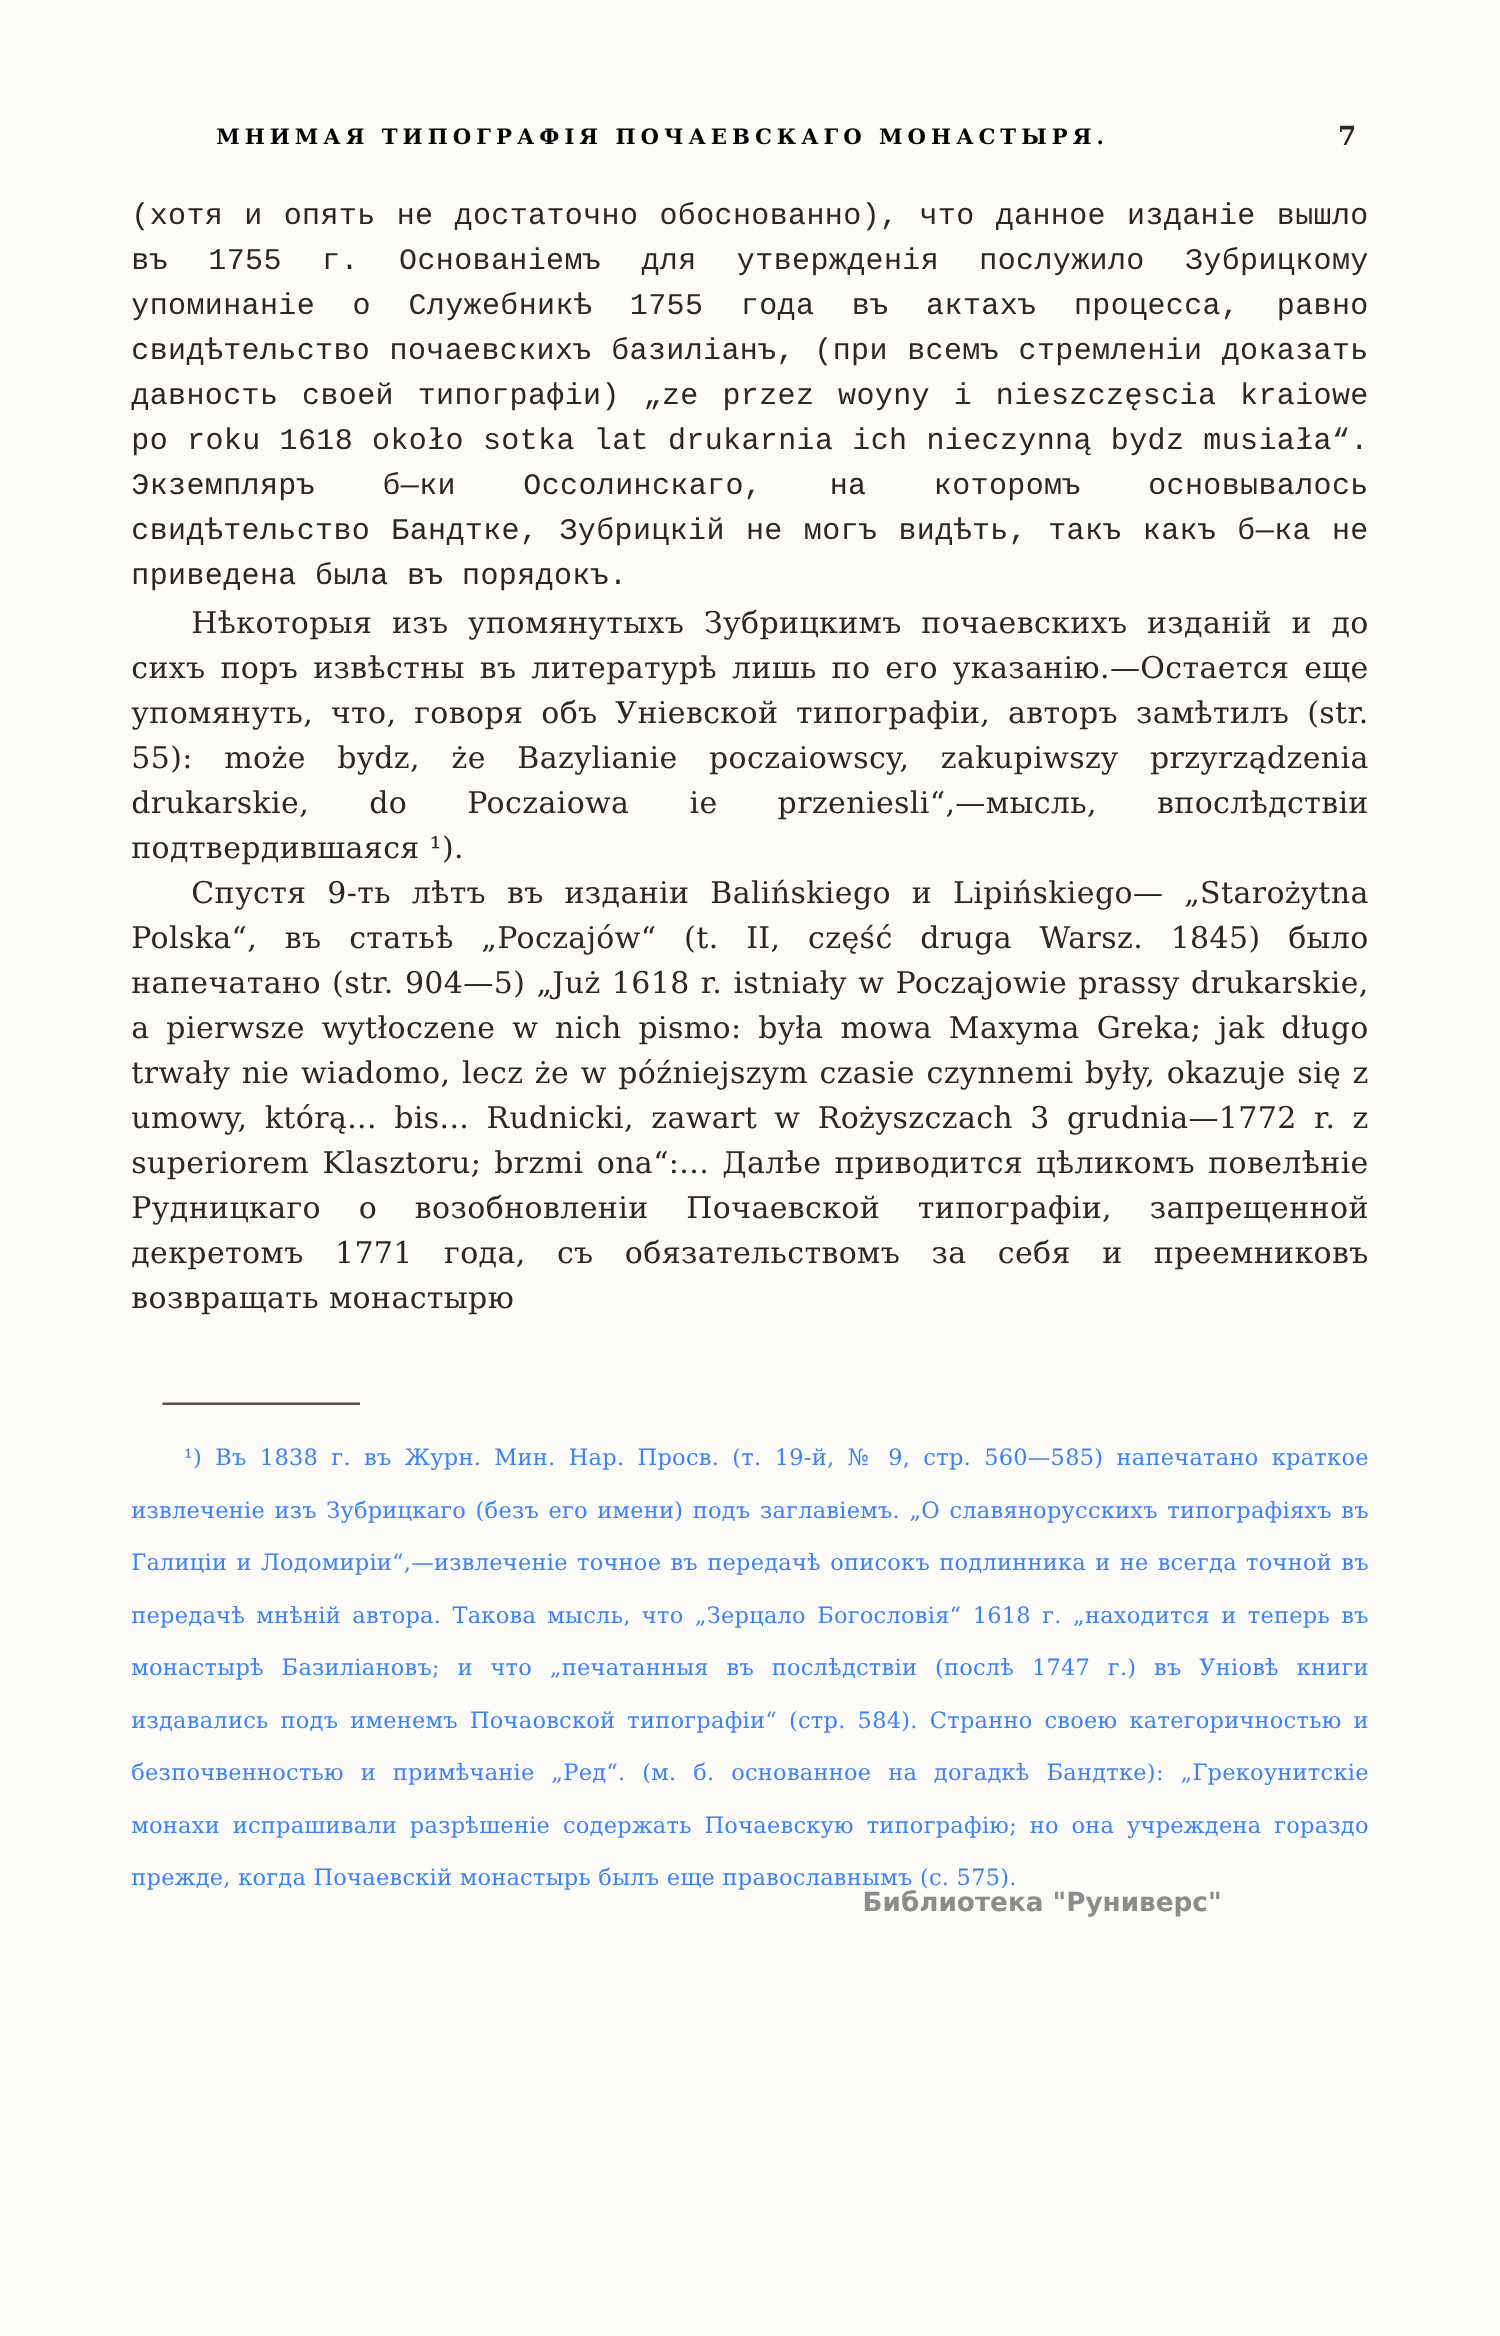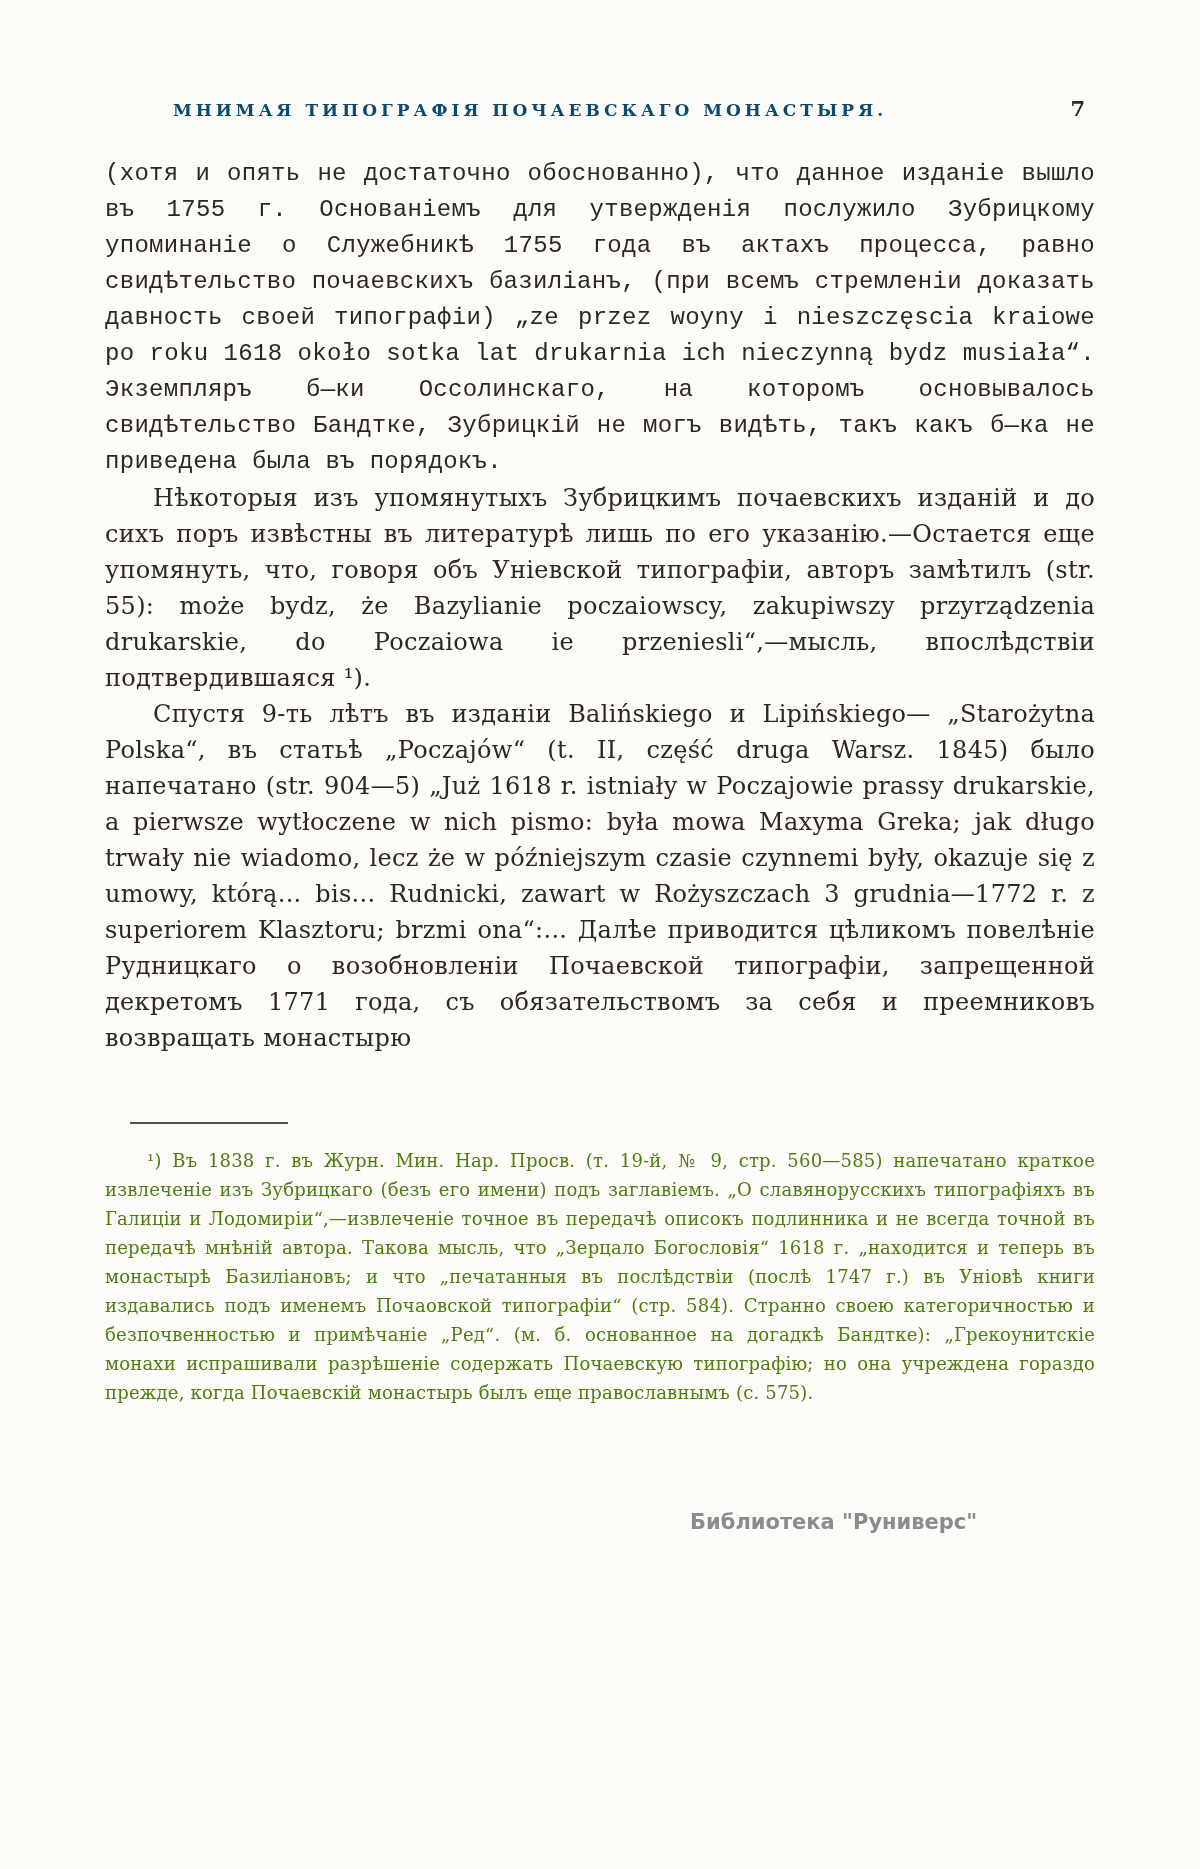--- a/index.html
+++ b/index.html
@@ -23,21 +23,21 @@
     left: 105px;
     width: 990px;
     text-align: center;
   }
   .running-title {
     display: inline-block;
     font-family: "DejaVu Serif", serif;
     font-size: 17px;
     font-weight: bold;
     letter-spacing: 4px;
-    color: #0c4a6e;
+    color: #000000;
     transform: translateX(-70px);
   }
   .page-number {
     position: absolute;
     right: 10px;
     top: -4px;
     font-size: 21px;
     font-weight: bold;
     color: #2b2722;
   }
@@ -68,25 +68,25 @@
   }
   .footnote-section {
     position: absolute;
     top: 1146px;
     left: 105px;
     width: 990px;
   }
   .footnote-text {
     margin: 0;
     font-size: 18px;
-    line-height: 29px;
+    line-height: 42px;
     text-align: justify;
     text-indent: 42px;
     letter-spacing: 0.2px;
-    color: #4d7c0f;
+    color: #3b82f6;
   }
   .watermark {
     position: absolute;
     top: 1510px;
     left: 690px;
     font-family: "DejaVu Sans", "Liberation Sans", sans-serif;
     font-size: 21px;
     font-weight: bold;
     color: #8c8c8c;
   }

